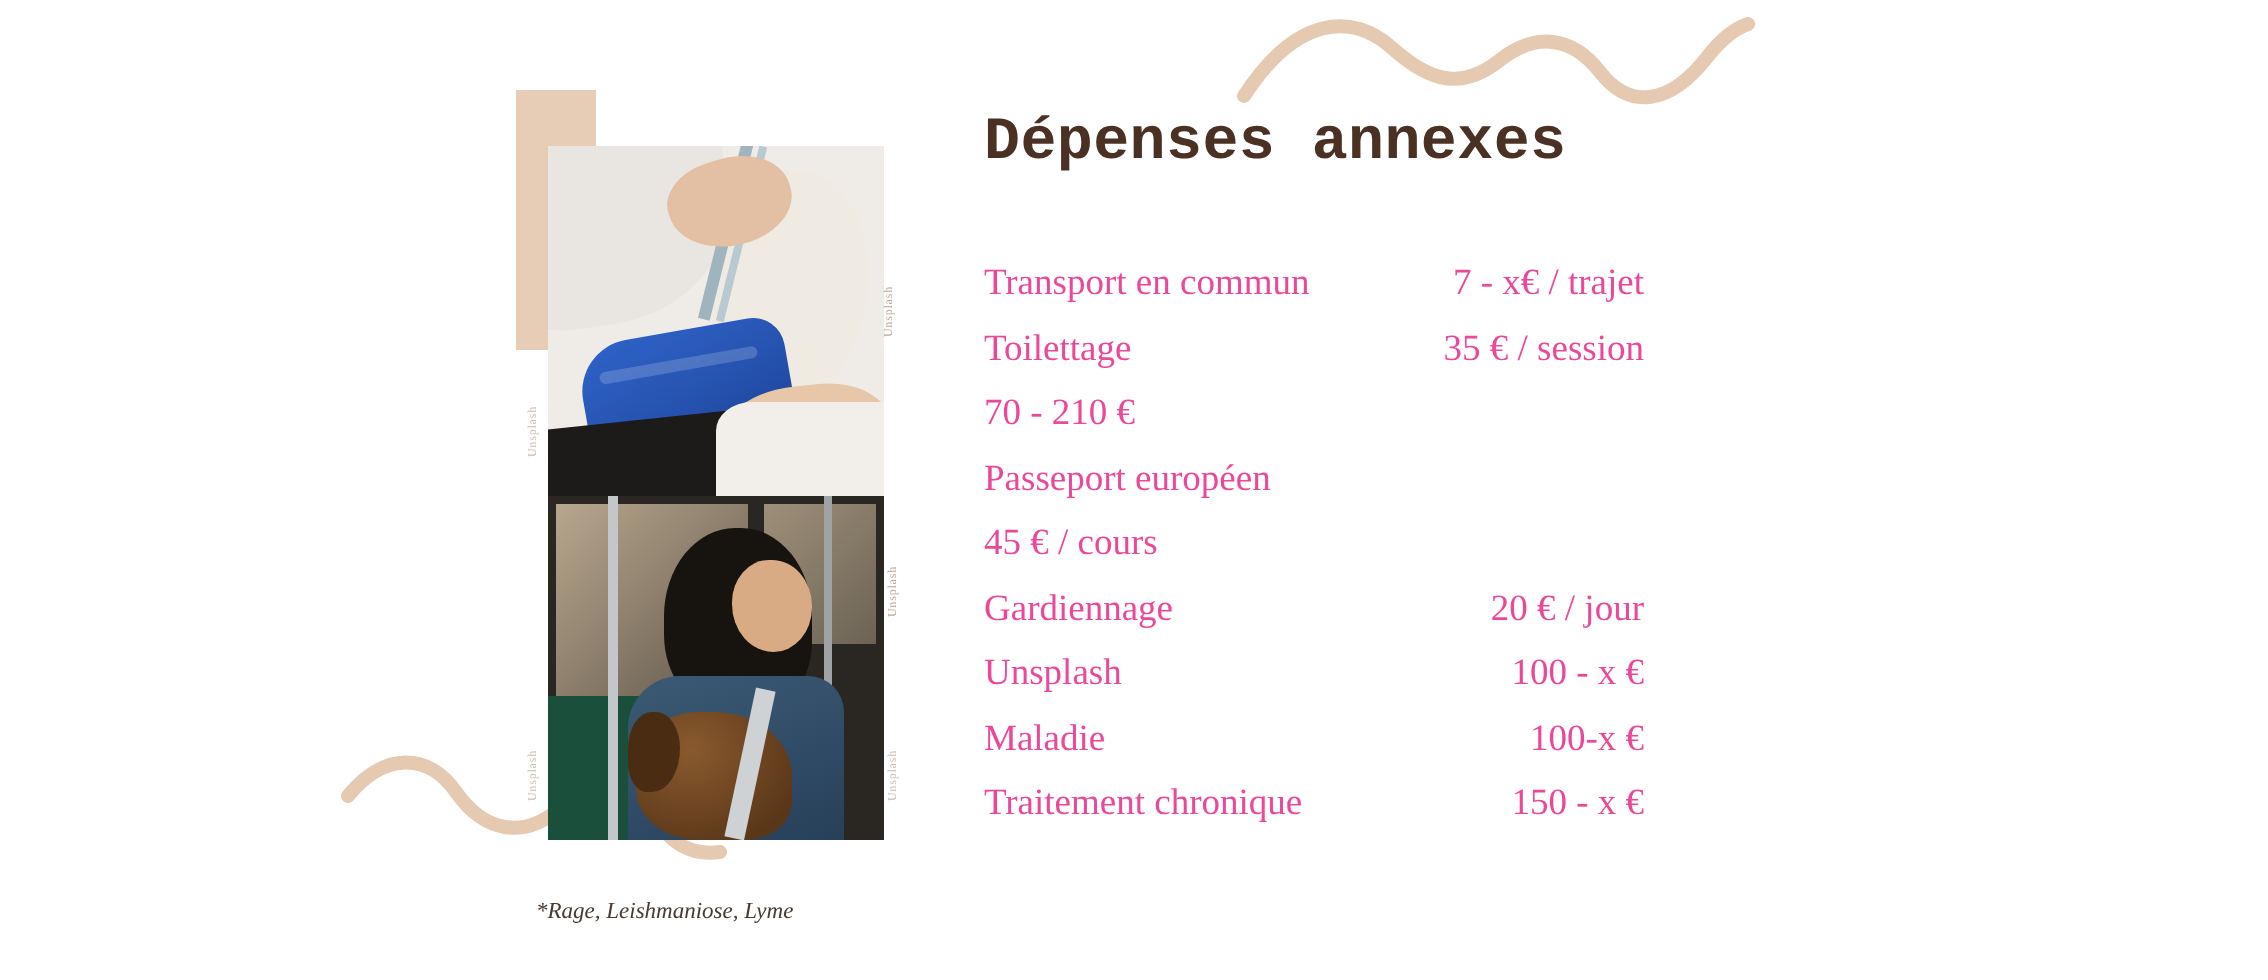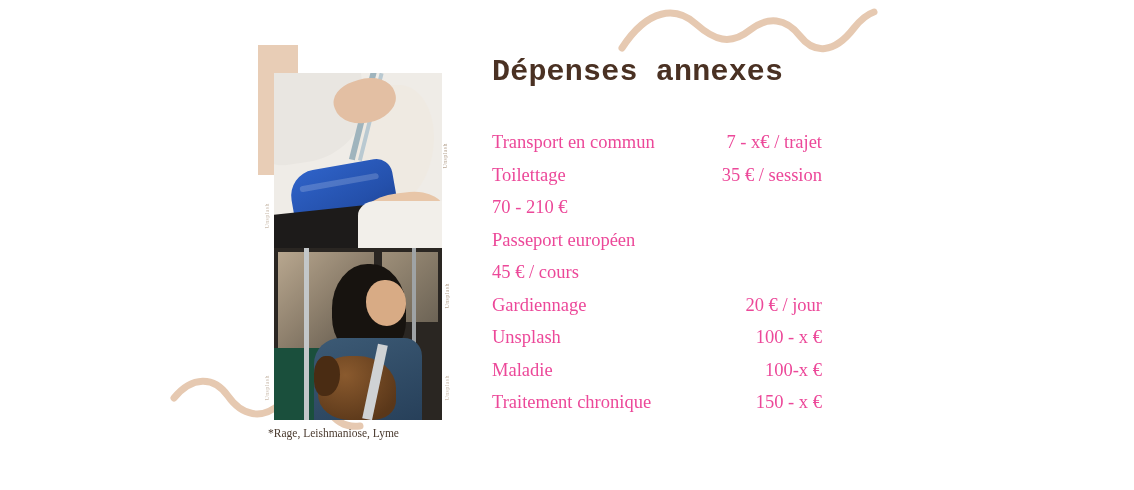--- a/index.html
+++ b/index.html
@@ -74,22 +74,23 @@
   }
   .credit-a { left: 184px; top: 98px; }
   .credit-b { left: 186px; top: 238px; }
   .credit-c { left: 6px;  top: 158px; color: #cbbdae; }
   .credit-d { left: 6px;  top: 330px; color: #cbbdae; }
   .credit-e { left: 186px; top: 330px; color: #cbbdae; }
 
   .footnote {
     position: absolute;
     left: 10px;
-    top: 382px;
+    top: 405px;
     font-family: "Liberation Serif", serif;
+    font-style: italic;
     font-size: 11.5px;
     color: #4a3a2e;
     white-space: nowrap;
   }
 
   
   .content {
     position: absolute;
     left: 492px;
     top: 55px;

